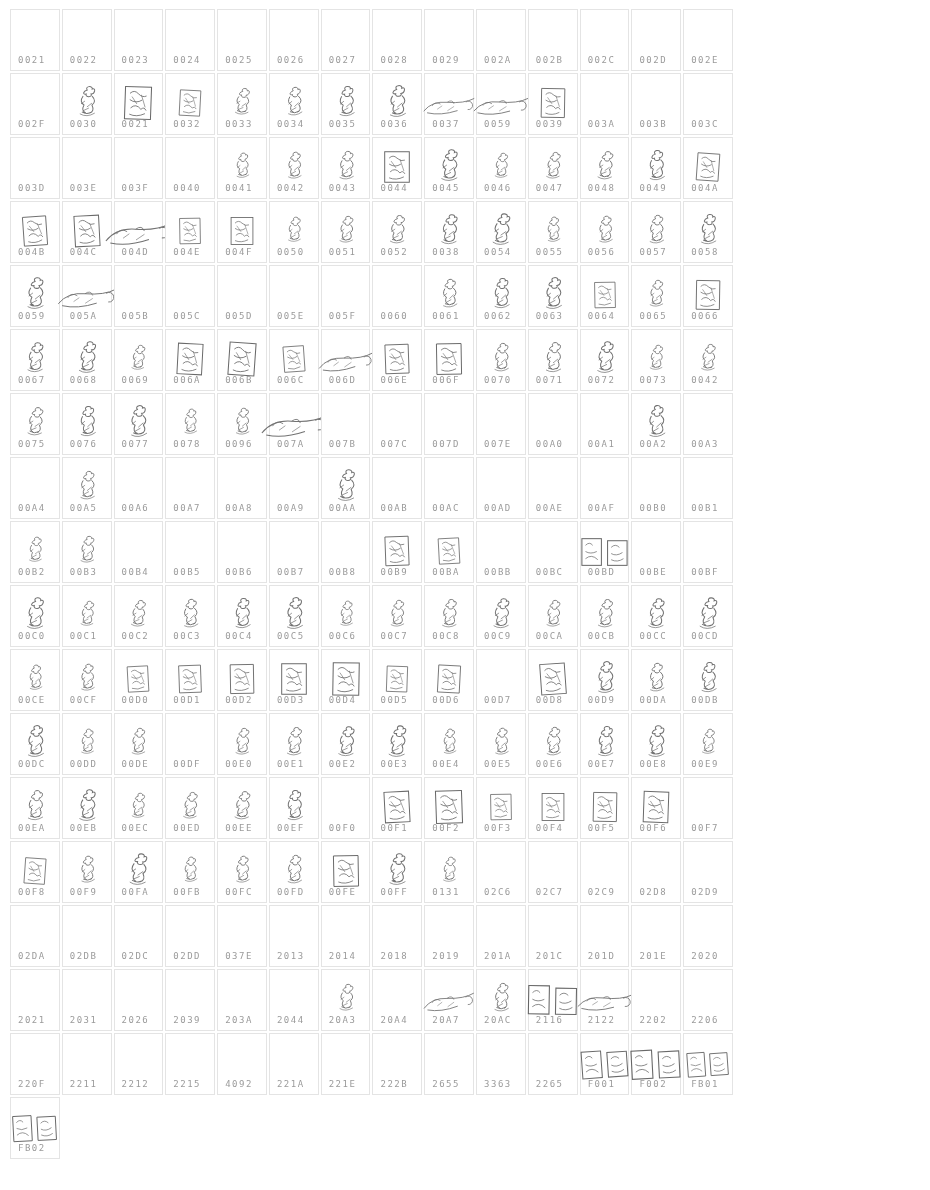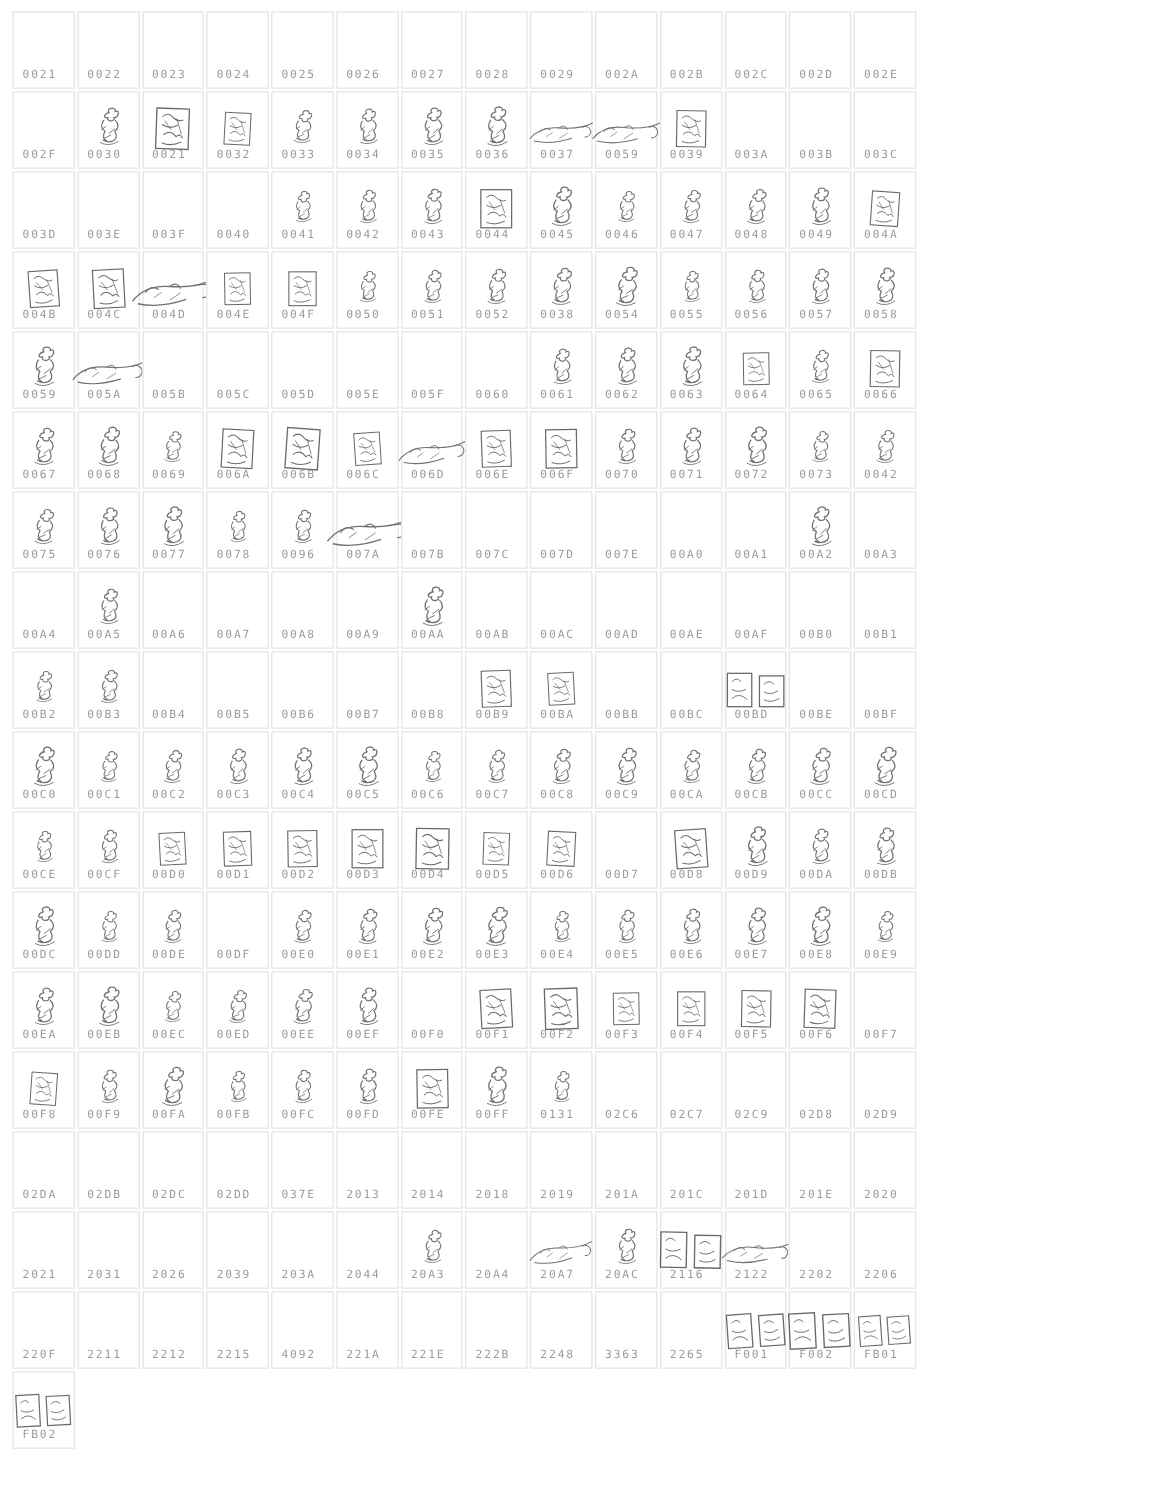--- a/index.html
+++ b/index.html
@@ -1787,21 +1787,21 @@
     <div class="glyph-cell">
       <span class="glyph-code">221A</span>
     </div>
     <div class="glyph-cell">
       <span class="glyph-code">221E</span>
     </div>
     <div class="glyph-cell">
       <span class="glyph-code">222B</span>
     </div>
     <div class="glyph-cell">
-      <span class="glyph-code">2248</span>
+      <span class="glyph-code">2655</span>
     </div>
     <div class="glyph-cell">
       <span class="glyph-code">3363</span>
     </div>
     <div class="glyph-cell">
       <span class="glyph-code">2265</span>
     </div>
     <div class="glyph-cell">
       <div class="glyph-art">
         <svg width="48" height="31" viewBox="0 0 48 32" fill="none" stroke="#4f4f4f" stroke-width="1" opacity="0.85" style="transform: rotate(-4deg) scale(1.06);">

